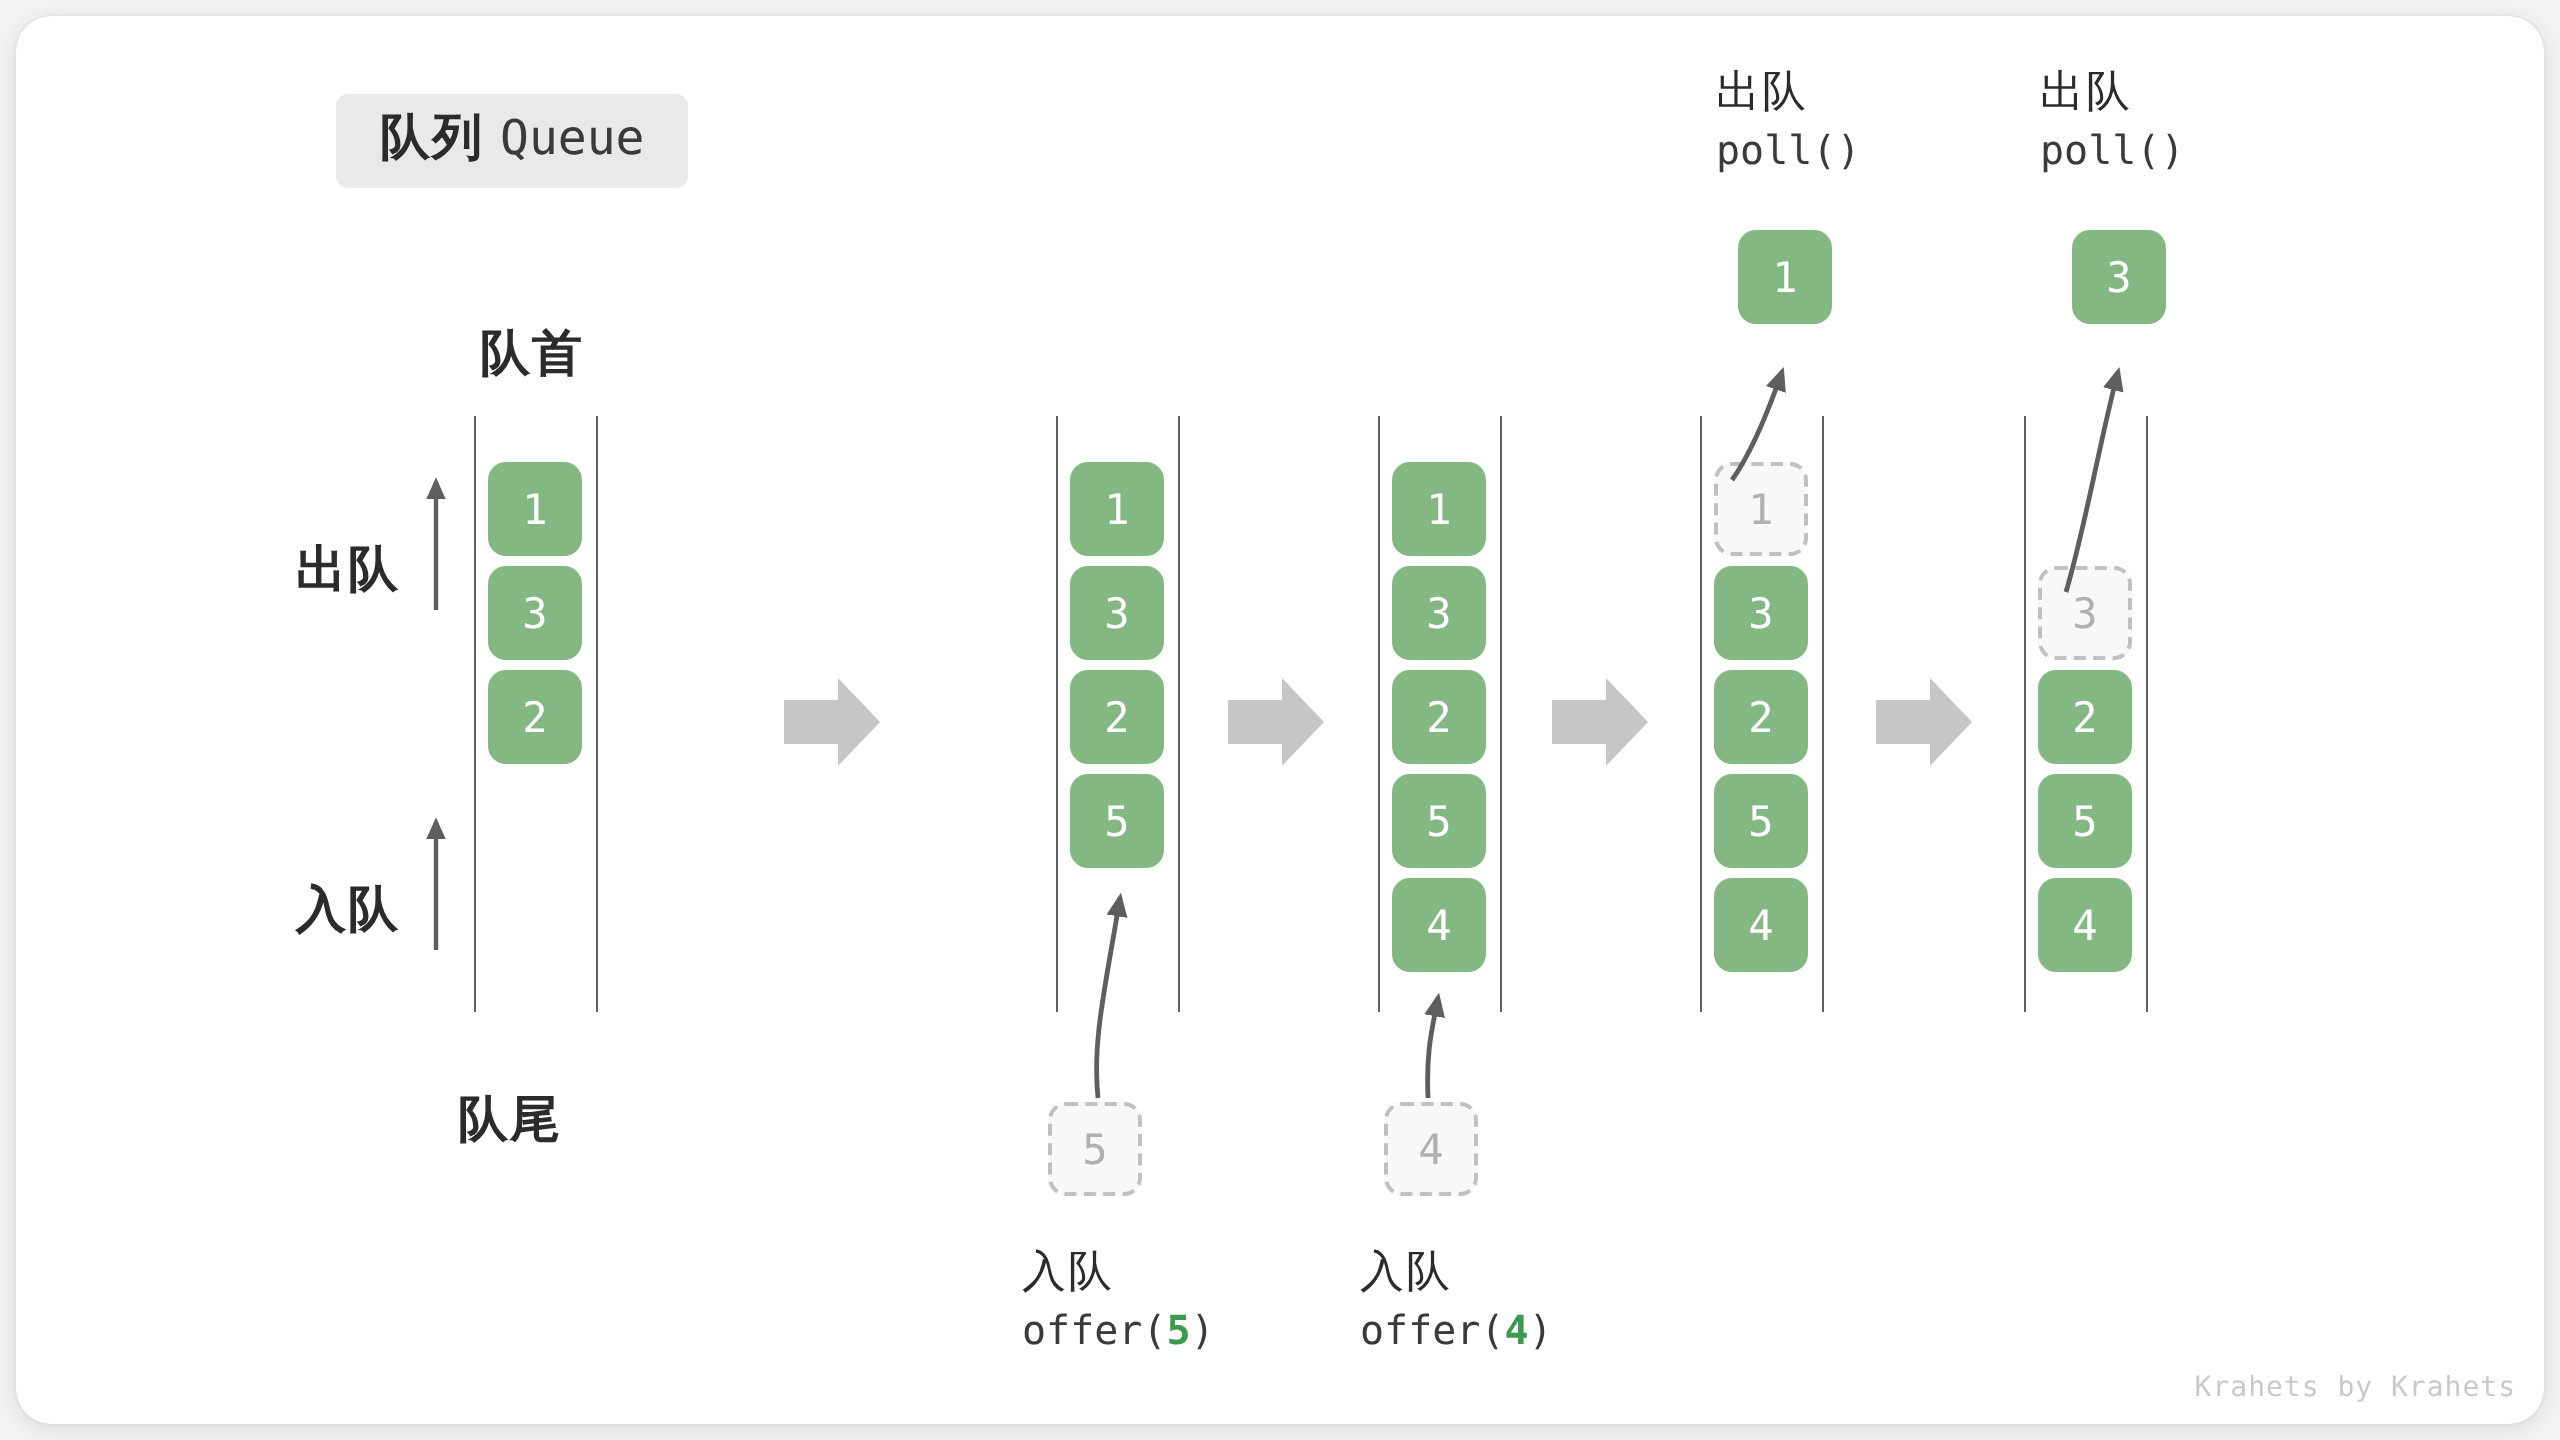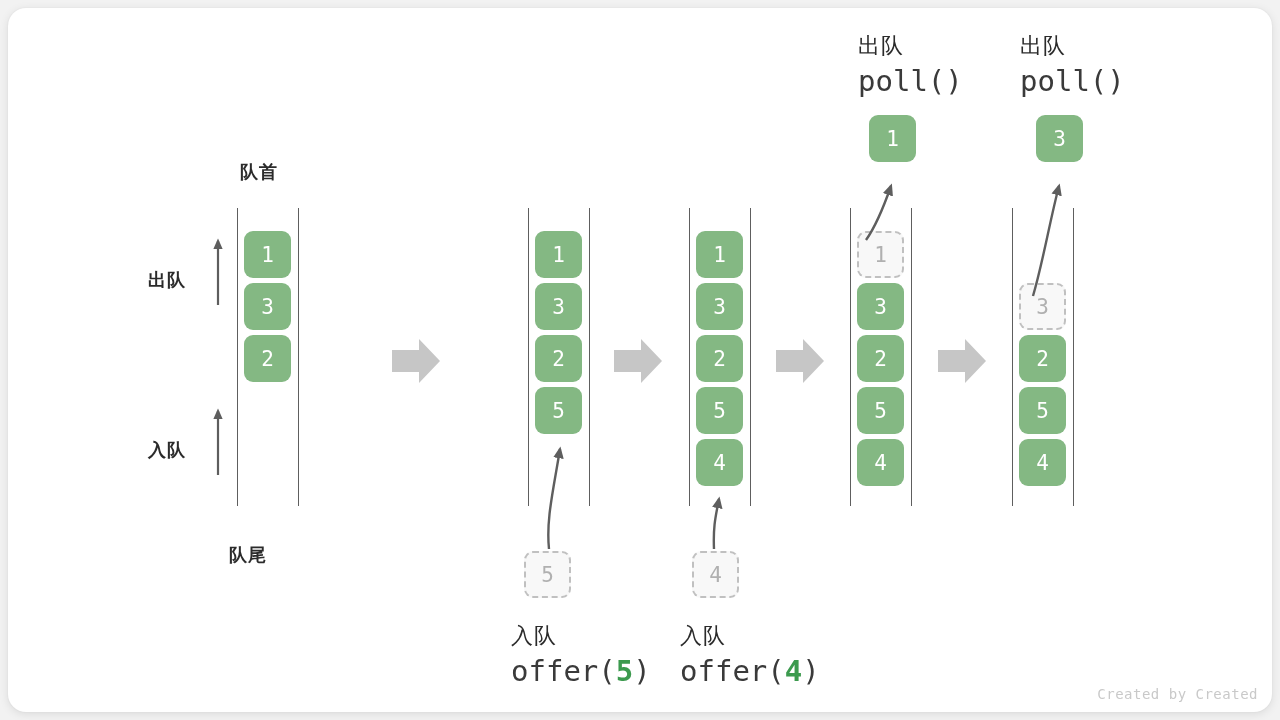--- a/index.html
+++ b/index.html
@@ -56,21 +56,21 @@
     font-size: 24px;
     font-weight: normal;
     color: #3a3a3a;
     margin-left: 8px;
   }
 
   
   .cn-bold {
     position: absolute;
     font-family: "Liberation Sans", "DejaVu Sans", sans-serif;
-    font-size: 18px;
+    font-size: 25px;
     font-weight: bold;
     color: #2b2b2b;
     white-space: nowrap;
     letter-spacing: 1px;
   }
   .op-label {
     position: absolute;
     white-space: nowrap;
     line-height: 1.42;
     text-align: left;
@@ -78,21 +78,21 @@
   .op-label .op-zh {
     display: block;
     font-family: "Liberation Sans", "DejaVu Sans", sans-serif;
     font-size: 22px;
     color: #2b2b2b;
     letter-spacing: 1px;
   }
   .op-label .op-code {
     display: block;
     font-family: "DejaVu Sans Mono", "Liberation Mono", monospace;
-    font-size: 29px;
+    font-size: 20px;
     color: #3a3a3a;
   }
   .op-label .op-arg {
     color: #3c9a4e;
     font-weight: bold;
   }
 
   
   .column {
     position: absolute;
@@ -171,20 +171,23 @@
     letter-spacing: 0.5px;
     white-space: nowrap;
   }
 </style>
 </head>
 <body>
 
 <div id="card">
   <div id="stage">
 
+    <div id="title-badge">
+      <span class="zh">队列</span><span class="en">Queue</span>
+    </div>
 
     <div class="cn-bold" style="left:240px; top:160px;">队首</div>
     <div class="cn-bold" style="left:229px; top:543px;">队尾</div>
     <div class="cn-bold" style="left:148px; top:268px;">出队</div>
     <div class="cn-bold" style="left:148px; top:438px;">入队</div>
 
     <div class="column" style="left:237px;">
       <div class="rail left"></div>
       <div class="rail right"></div>
       <div class="slot" style="top:23px;">
@@ -331,16 +334,16 @@
         <path d="M 614 350 L 641 350 L 641 339 L 662 361 L 641 383 L 641 372 L 614 372 Z" fill="#c6c6c6"></path>
       </g>
       <g>
         <path d="M 776 350 L 803 350 L 803 339 L 824 361 L 803 383 L 803 372 L 776 372 Z" fill="#c6c6c6"></path>
       </g>
       <g>
         <path d="M 938 350 L 965 350 L 965 339 L 986 361 L 965 383 L 965 372 L 938 372 Z" fill="#c6c6c6"></path>
       </g>
     </svg>
 
-    <div id="credit">Created by Created</div>
+    <div id="credit">Krahets by Krahets</div>
 
   </div>
 </div>
 
 </body></html>

